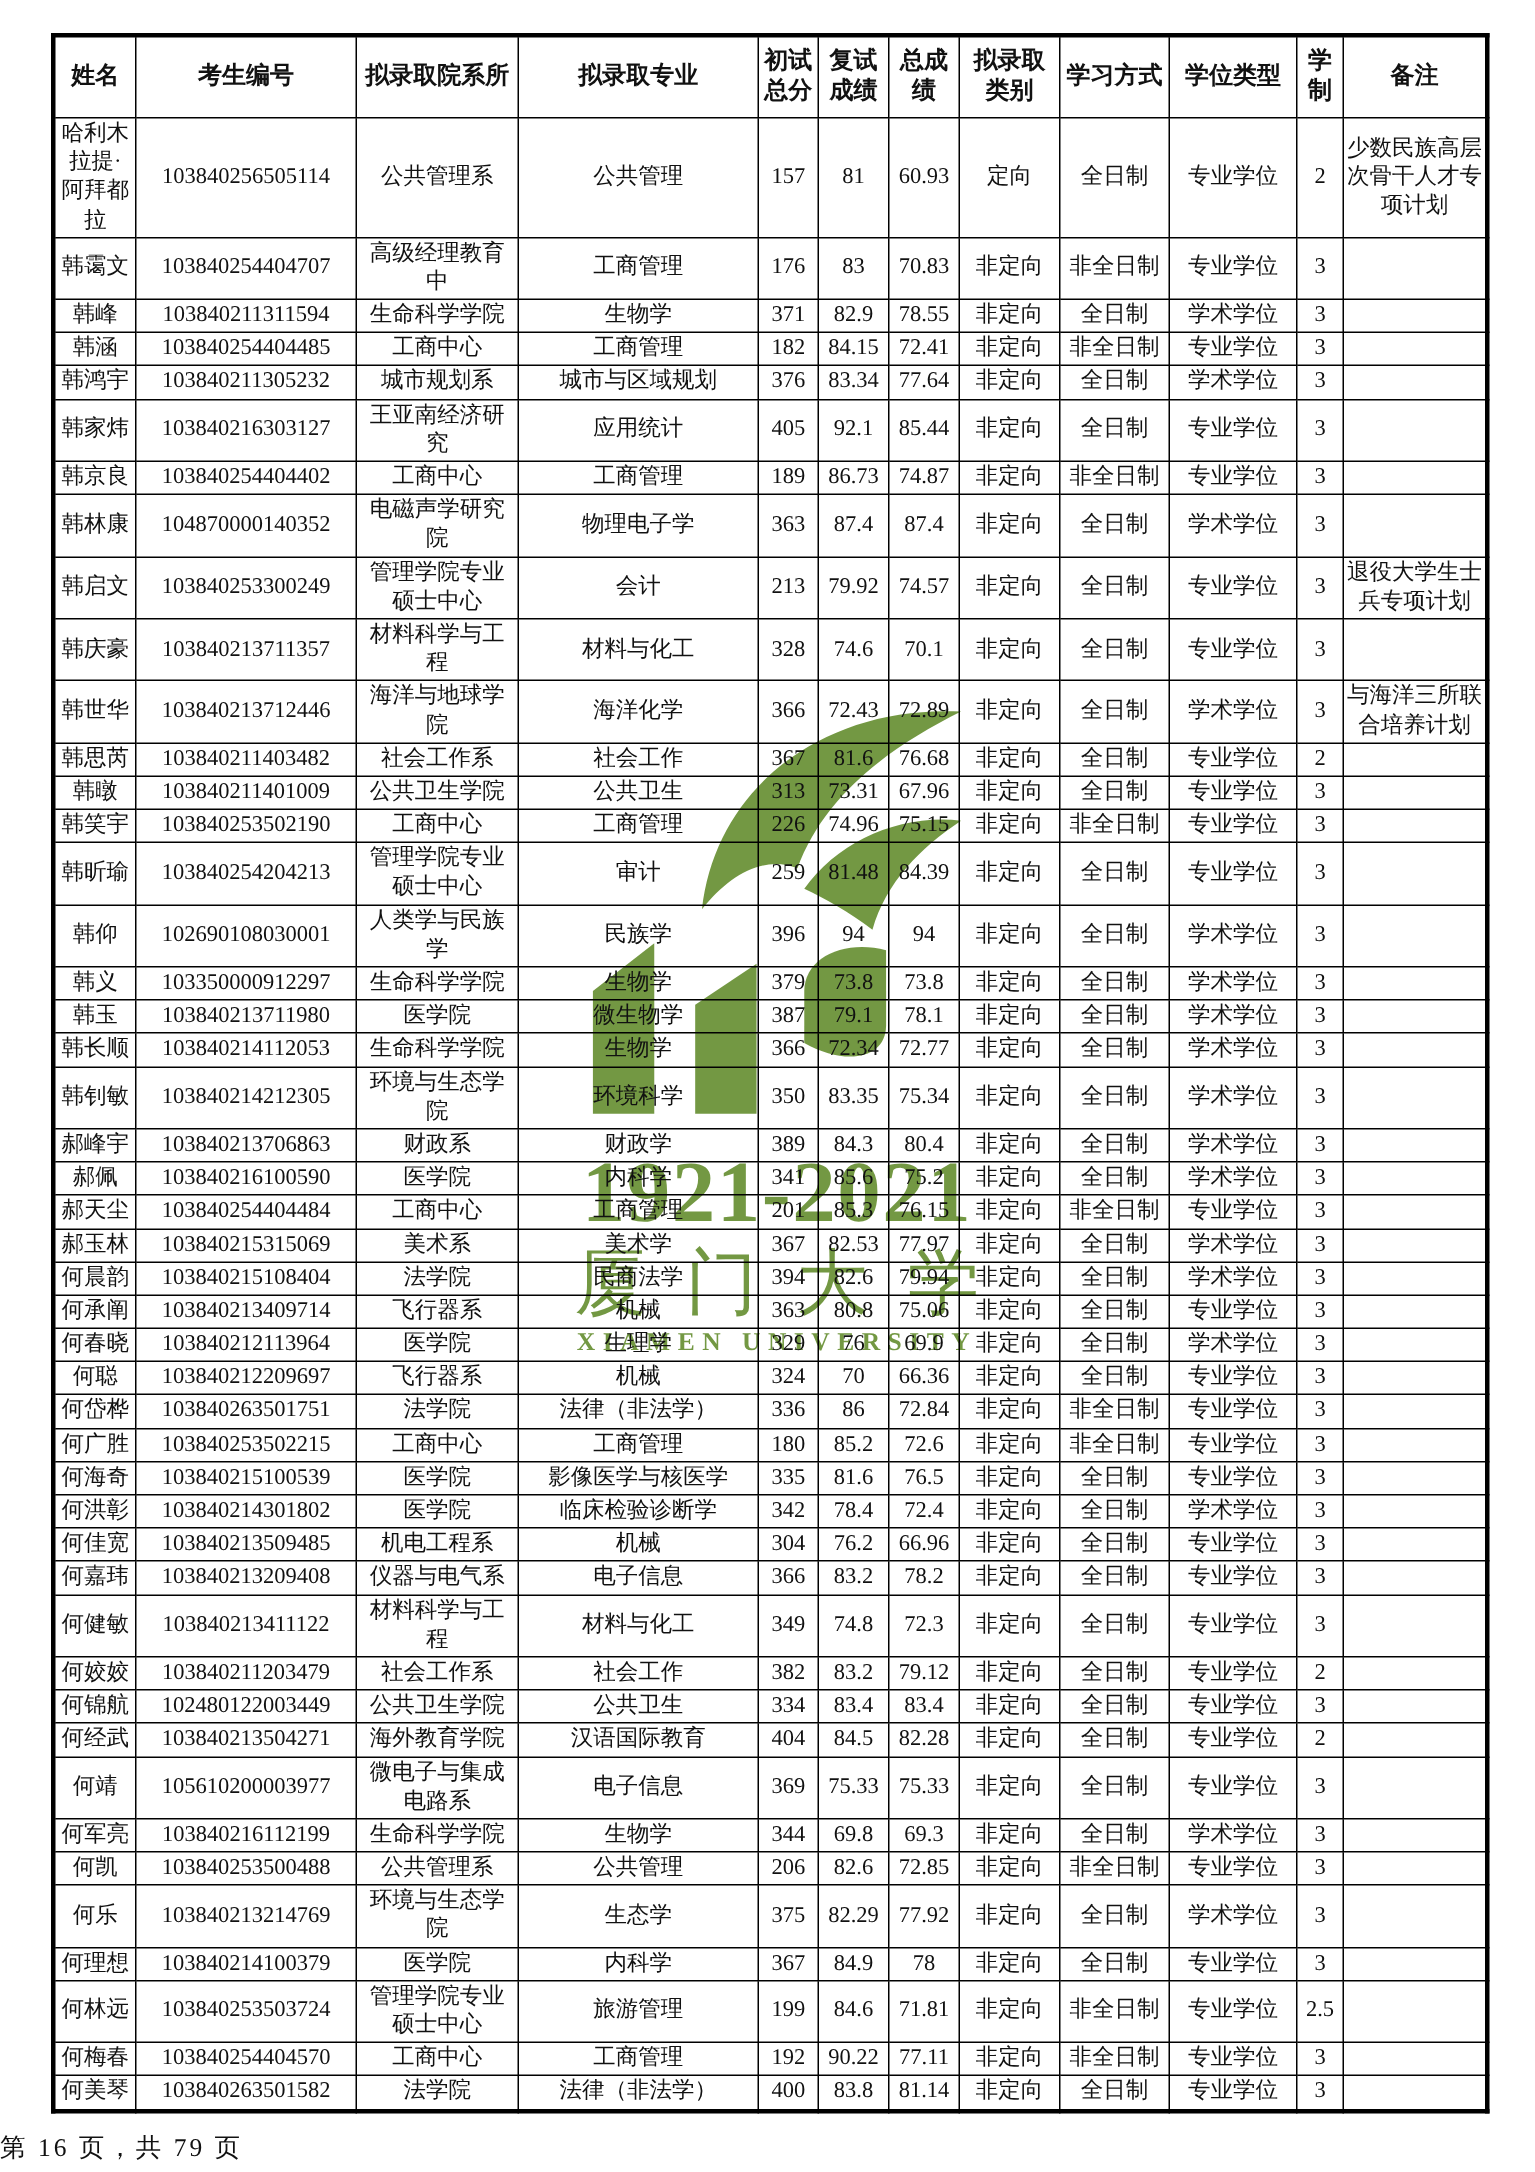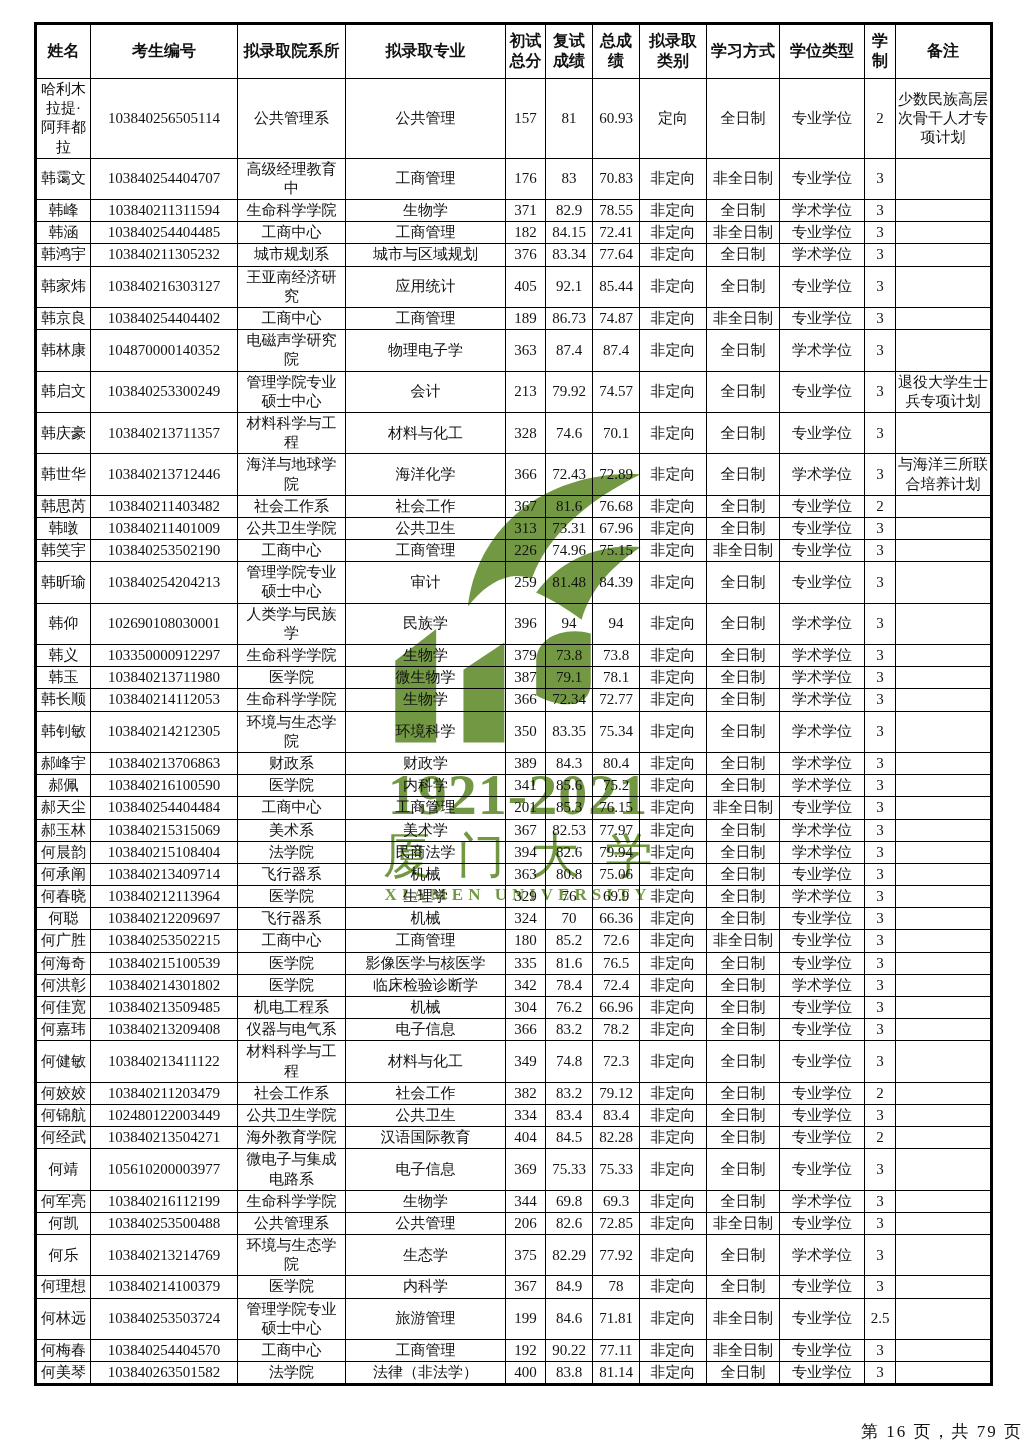--- a/index.html
+++ b/index.html
@@ -78,21 +78,21 @@
     font-size: 16px;
     padding: 6px 2px;
   }
 
   
   .page-footer {
     position: absolute;
     left: 0;
     width: 1023px;
     top: 1398px;
-    text-align: right;
+    text-align: left;
     font-size: 17px;
     z-index: 1;
     letter-spacing: 2px;
   }
 </style>
 </head>
 <body>
 
 <div class="sheet">
 
@@ -529,20 +529,34 @@
           <td>324</td>
           <td>70</td>
           <td>66.36</td>
           <td>非定向</td>
           <td>全日制</td>
           <td>专业学位</td>
           <td>3</td>
           <td></td>
         </tr>
         <tr>
+          <td>何岱桦</td>
+          <td>103840263501751</td>
+          <td>法学院</td>
+          <td>法律（非法学）</td>
+          <td>336</td>
+          <td>86</td>
+          <td>72.84</td>
+          <td>非定向</td>
+          <td>非全日制</td>
+          <td>专业学位</td>
+          <td>3</td>
+          <td></td>
+        </tr>
+        <tr>
           <td>何广胜</td>
           <td>103840253502215</td>
           <td>工商中心</td>
           <td>工商管理</td>
           <td>180</td>
           <td>85.2</td>
           <td>72.6</td>
           <td>非定向</td>
           <td>非全日制</td>
           <td>专业学位</td>

